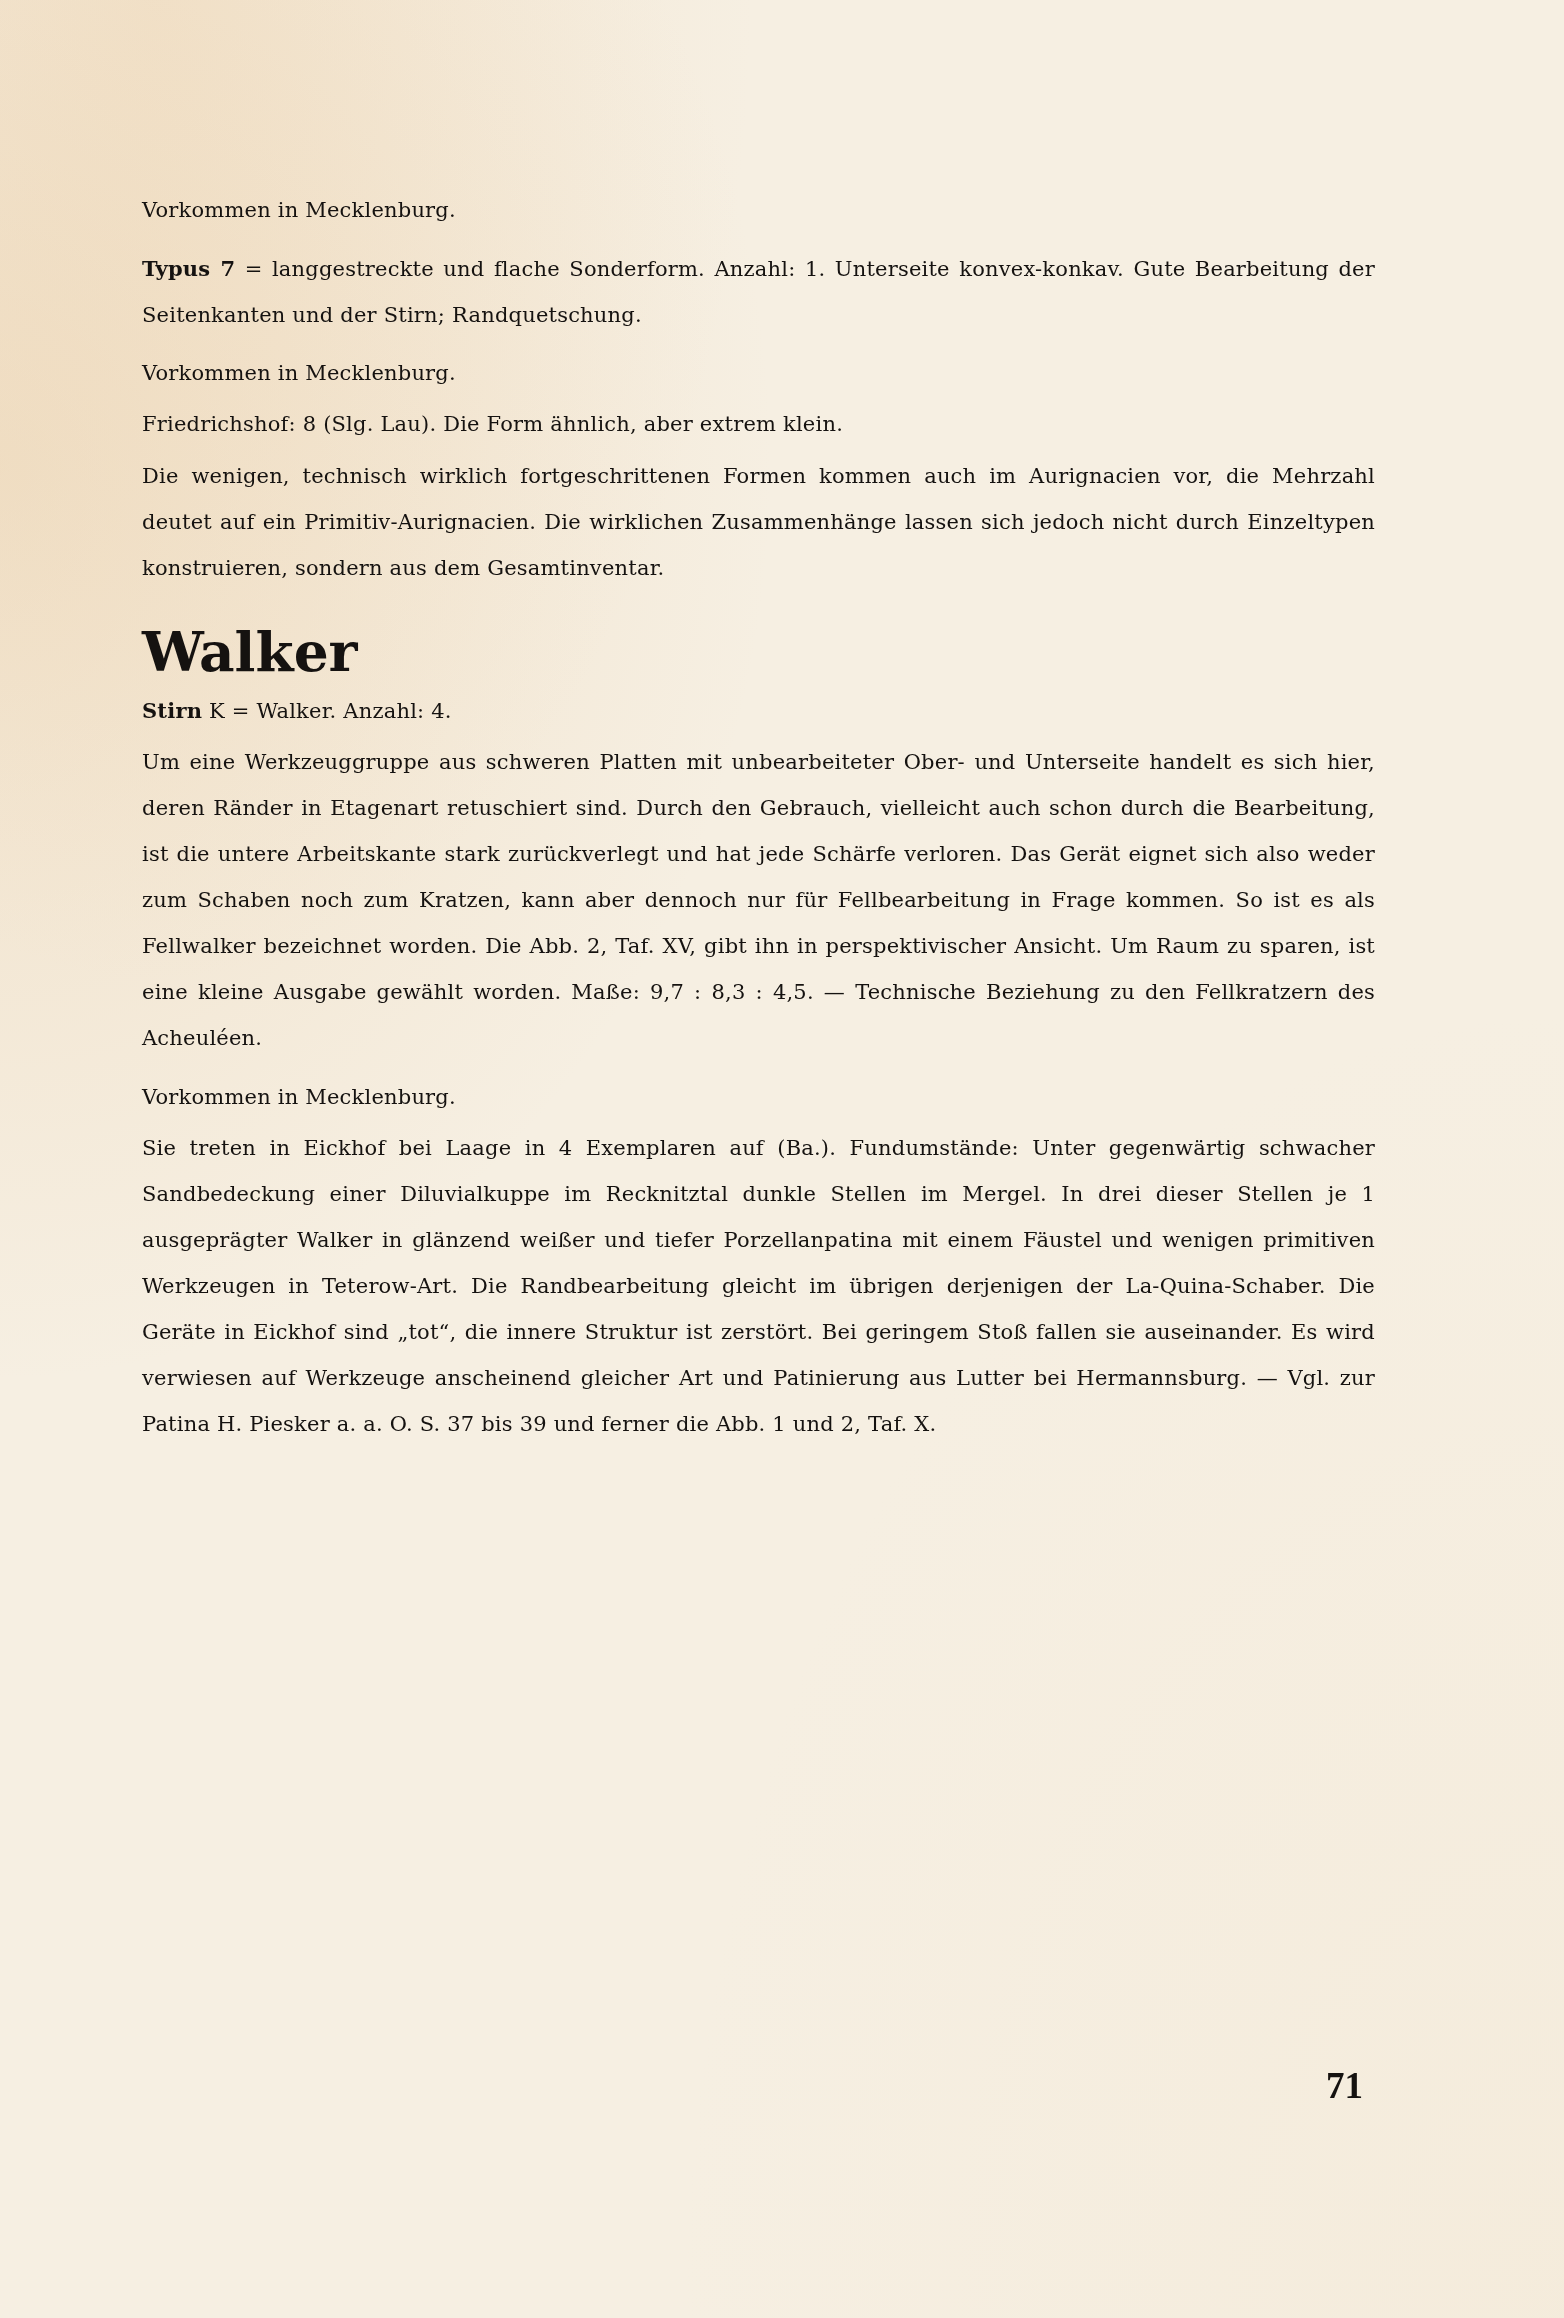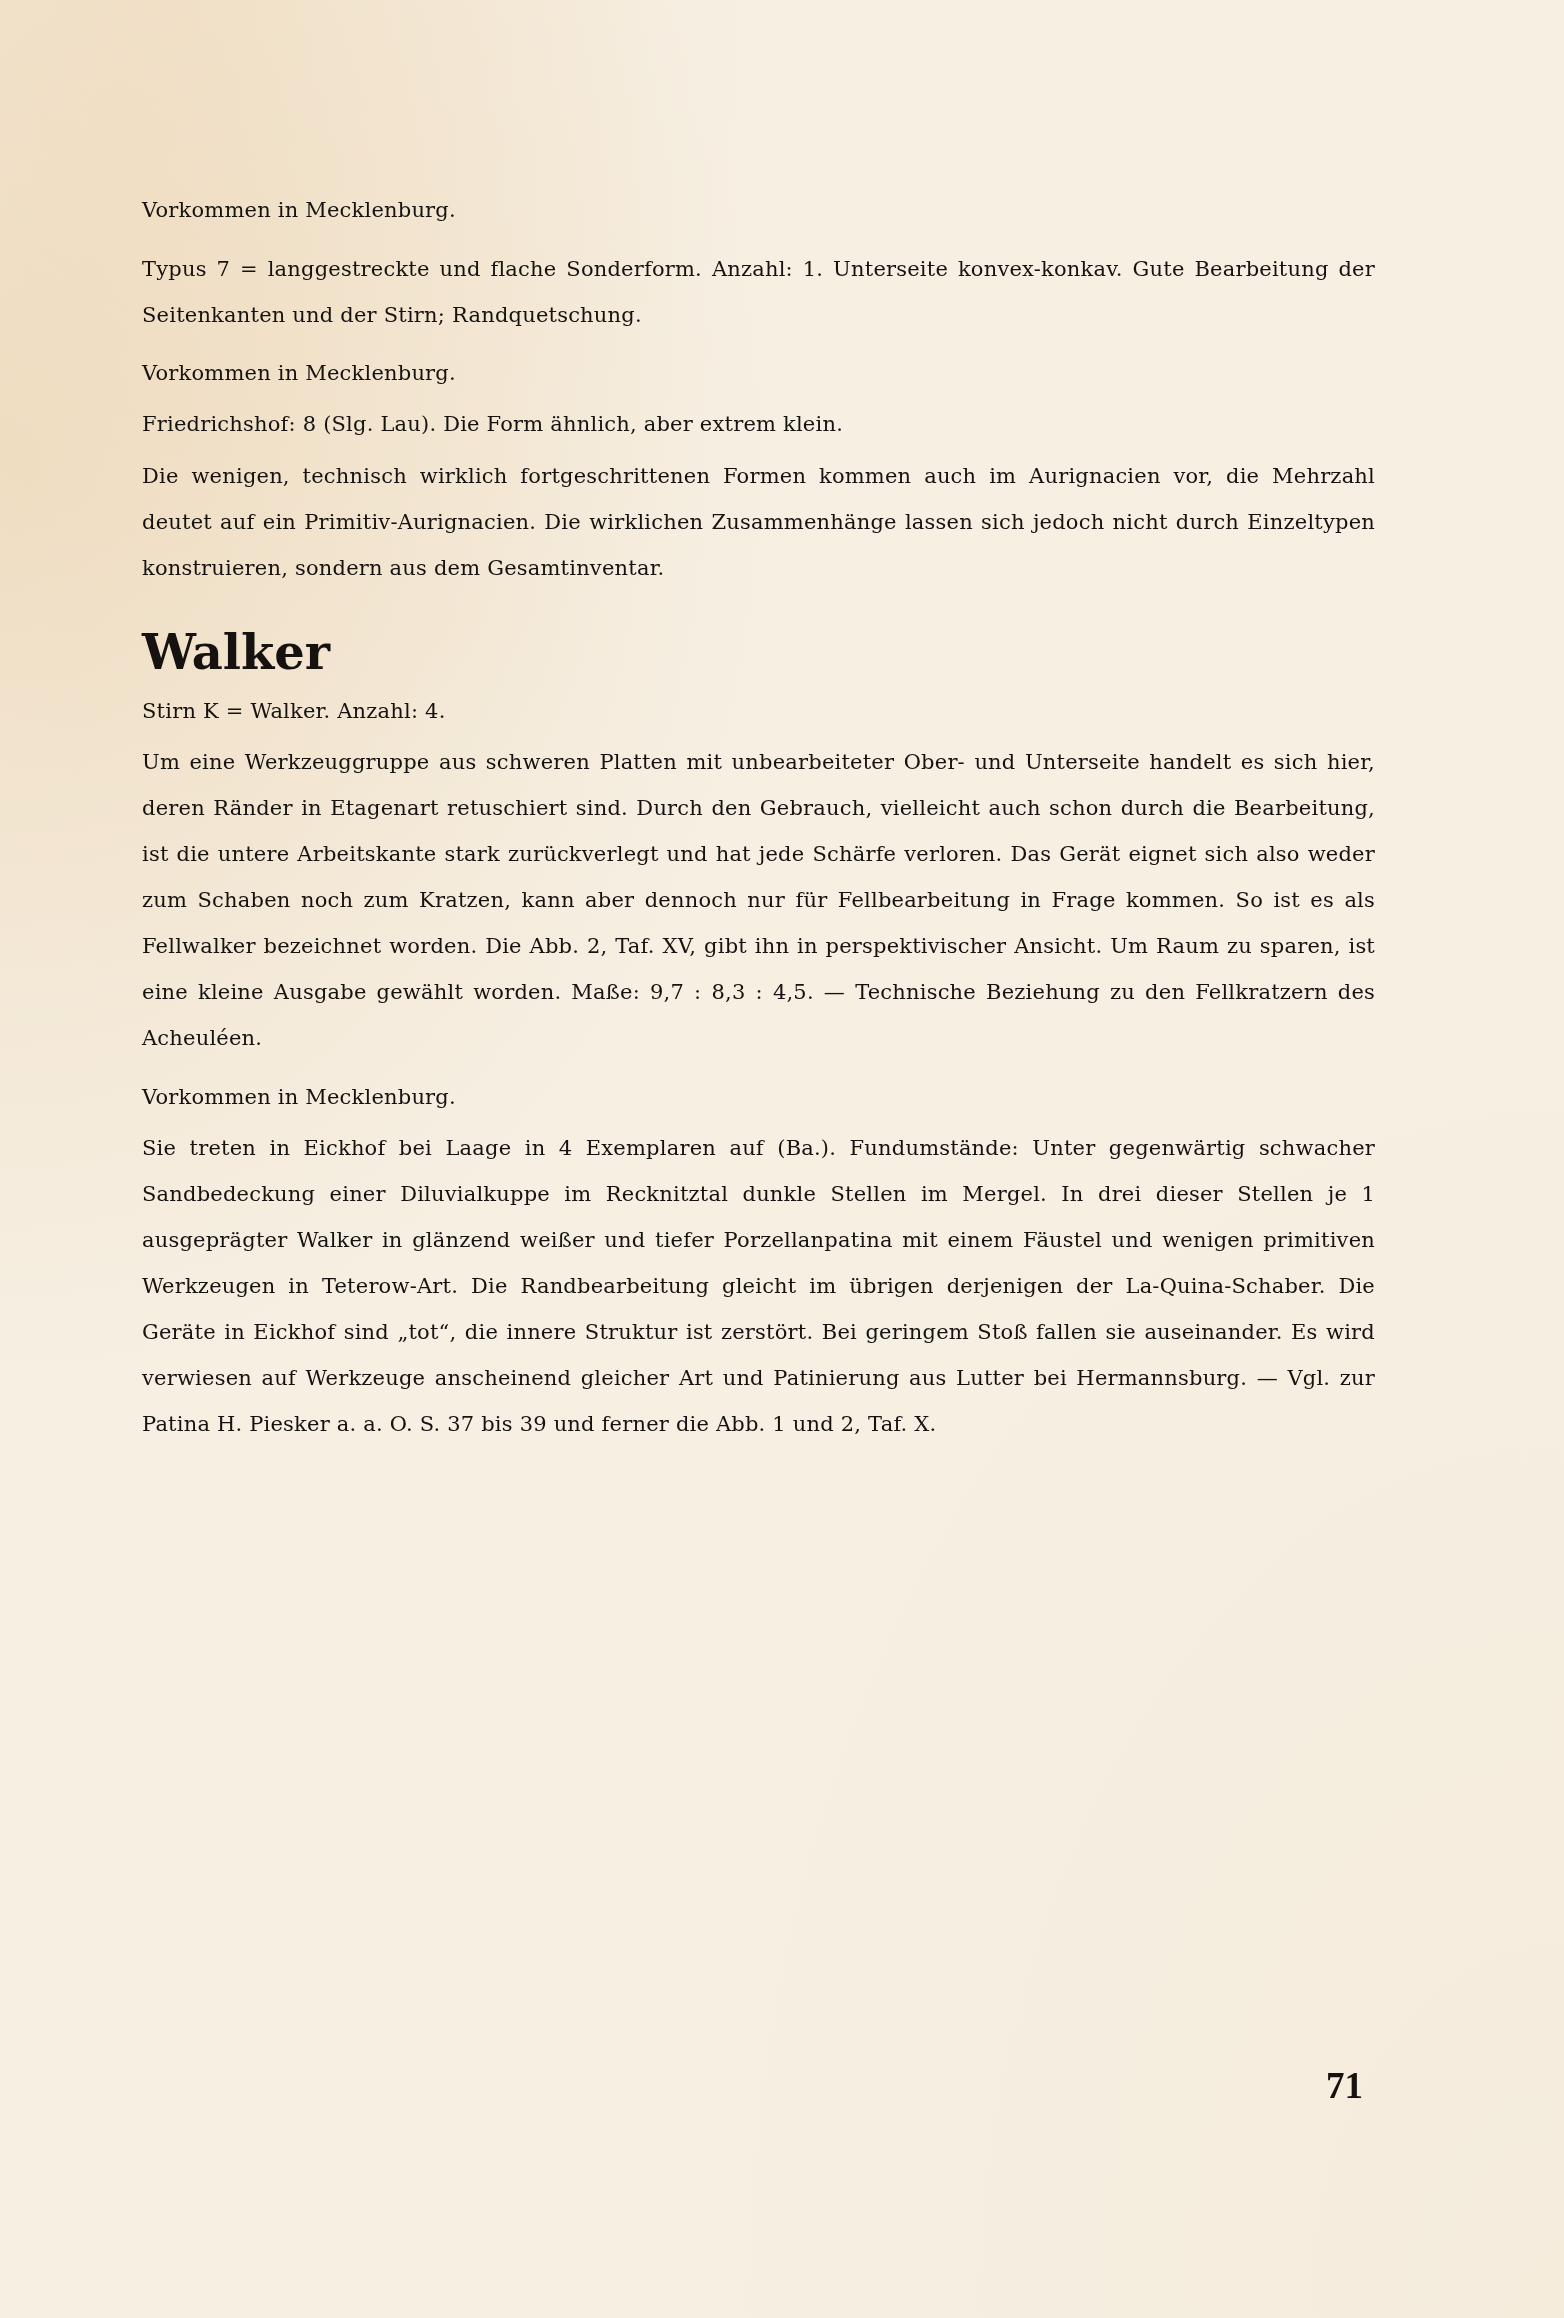--- a/index.html
+++ b/index.html
@@ -18,24 +18,24 @@
     position: absolute; left: 142px; top: 187px; width: 1233px;
   }
   p {
     margin: 0 0 12.5px 0;
     font-size: 21px;
     line-height: 46px;
     text-align: justify;
     letter-spacing: 0.2px;
   }
   p.nogap { margin-bottom: 5.3px; }
-  .typus { font-weight: normal; }
+  .typus { font-weight: bold; }
   h2.section {
     margin: 30px 0 5.3px 0;
-    font-size: 48px; line-height: 62px;
+    font-size: 55px; line-height: 62px;
     font-weight: bold;
     font-family: "DejaVu Serif", serif;
   }
   .page-number {
     position: absolute; left: 1320px; top: 2064px;
     font-size: 37px; font-weight: bold;
     font-family: "Liberation Serif", serif;
     margin-left: 6px;
   }
 </style>

